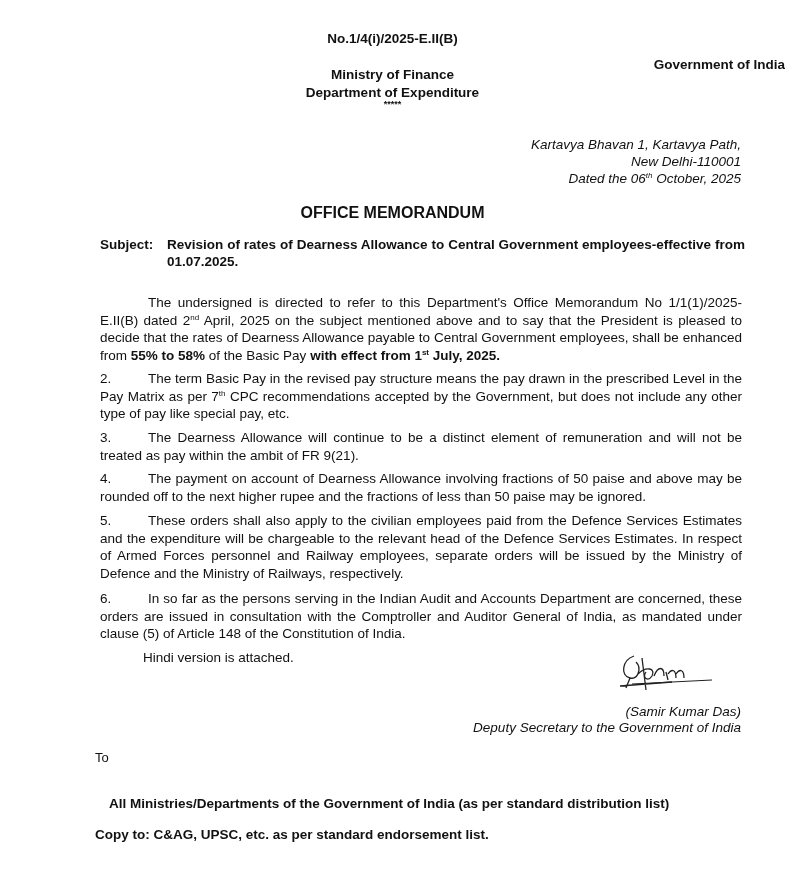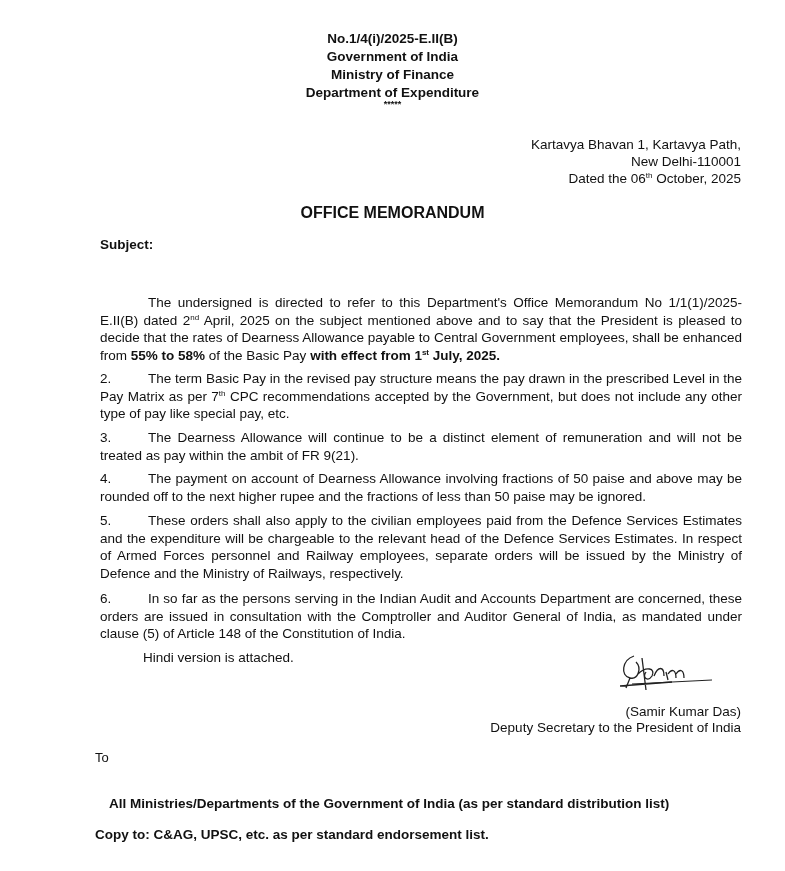--- a/index.html
+++ b/index.html
@@ -1,45 +1,46 @@
 <!DOCTYPE html>
 <html><head>
   <meta charset="utf-8">
   <style>
     html, body { margin:0; padding:0; background:#ffffff; }
     body { width:785px; height:871px; position:relative; overflow:hidden;
            font-family:"Liberation Sans", sans-serif; color:#111; }
     .abs { position:absolute; }
     .hdr { left:0; width:785px; text-align:center; font-weight:bold; font-size:13.5px; line-height:17px; }
-    .addr { right:44px; text-align:center; font-size:13.5px; line-height:17.5px; }
+    .addr { right:44px; text-align:center; font-size:13.5px; line-height:17.5px;font-style:italic; }
     .p { left:100px; width:642px; font-size:13.5px; line-height:17.5px; text-align:justify; }
     .num { display:inline-block; width:48px; }
     .indent { display:inline-block; width:48px; }
     sup { font-size:8px; line-height:0; }
     b { font-weight:bold; }
   </style>
 </head>
 <body>
 
 <div>
 
   <div class="abs hdr" style="top:30px;">No.1/4(i)/2025-E.II(B)</div>
-  <div class="abs hdr" style="top:48px;">Government of India</div>
+  <div class="abs hdr" style="top:56px;text-align:right;">Government of India</div>
   <div class="abs hdr" style="top:66px;">Ministry of Finance</div>
   <div class="abs hdr" style="top:84px;">Department of Expenditure</div>
   <div class="abs hdr" style="top:99px; font-size:9px; line-height:10px;">*****</div>
 
   <div class="abs addr" style="top:136px;">Kartavya Bhavan 1, Kartavya Path,</div>
   <div class="abs addr" style="top:153px;">New Delhi-110001</div>
   <div class="abs addr" style="top:170px;"><span>Dated the 06</span><sup>th</sup><span> October, 2025</span></div>
 
   <div class="abs hdr" style="top:204px; font-size:16px;">OFFICE MEMORANDUM</div>
 
   <div class="abs" style="top:236px; left:100px; width:645px; font-weight:bold; font-size:13.5px; line-height:17px; display:flex;">
     <span style="width:67px; flex:none;">Subject:</span>
+    <span style="text-align:justify;">Revision of rates of Dearness Allowance to Central Government employees-effective from 01.07.2025.</span>
   </div>
 
   <div class="abs p" style="top:294px;"><span class="indent"></span><span>The undersigned is directed to refer to this Department's Office Memorandum No 1/1(1)/2025-E.II(B) dated 2</span><sup>nd</sup><span> April, 2025 on the subject mentioned above and to say that the President is pleased to decide that the rates of Dearness Allowance payable to Central Government employees, shall be enhanced from </span><b>55% to 58%</b><span> of the Basic Pay </span><b>with effect from 1</b><b><sup>st</sup></b><b> July, 2025.</b></div>
 
   <div class="abs p" style="top:370px;"><span class="num">2.</span><span>The term Basic Pay in the revised pay structure means the pay drawn in the prescribed Level in the Pay Matrix as per 7</span><sup>th</sup><span> CPC recommendations accepted by the Government, but does not include any other type of pay like special pay, etc.</span></div>
 
   <div class="abs p" style="top:429px;"><span class="num">3.</span><span>The Dearness Allowance will continue to be a distinct element of remuneration and will not be treated as pay within the ambit of FR 9(21).</span></div>
 
   <div class="abs p" style="top:470px;"><span class="num">4.</span><span>The payment on account of Dearness Allowance involving fractions of 50 paise and above may be rounded off to the next higher rupee and the fractions of less than 50 paise may be ignored.</span></div>
 
@@ -48,21 +49,21 @@
   <div class="abs p" style="top:590px;"><span class="num">6.</span><span>In so far as the persons serving in the Indian Audit and Accounts Department are concerned, these orders are issued in consultation with the Comptroller and Auditor General of India, as mandated under clause (5) of Article 148 of the Constitution of India.</span></div>
 
   <div class="abs" style="top:650px; left:143px; font-size:13.5px;">Hindi version is attached.</div>
 
   <svg class="abs" style="top:648px; left:612px;" width="120" height="50" viewBox="0 0 120 50">
     <path d="M22 8 C10 12 8 28 18 30 C26 32 30 20 24 14 M18 30 L14 40 M8 38 L60 34 M30 10 L34 42 M26 26 C34 18 44 20 40 28 C36 34 30 30 34 24 M42 28 C46 18 52 18 52 28 M54 24 L56 32 M56 26 C60 20 64 22 64 30 M64 26 C68 20 72 22 72 30" fill="none" stroke="#222" stroke-width="1.3"></path>
     <path d="M20 36 L100 32" stroke="#222" stroke-width="1.1"></path>
   </svg>
 
   <div class="abs addr" style="top:703px; right:44px;">(Samir Kumar Das)</div>
-  <div class="abs addr" style="top:719px; right:44px;">Deputy Secretary to the President of India</div>
+  <div class="abs addr" style="top:719px; right:44px;">Deputy Secretary to the Government of India</div>
 
   <div class="abs" style="top:750px; left:95px; font-size:13px;">To</div>
 
   <div class="abs" style="top:796px; left:109px; font-size:13.5px; font-weight:bold;">All Ministries/Departments of the Government of India (as per standard distribution list)</div>
 
   <div class="abs" style="top:827px; left:95px; font-size:13.5px; font-weight:bold;">Copy to: C&amp;AG, UPSC, etc. as per standard endorsement list.</div>
 
 </div>
 
 </body></html>

